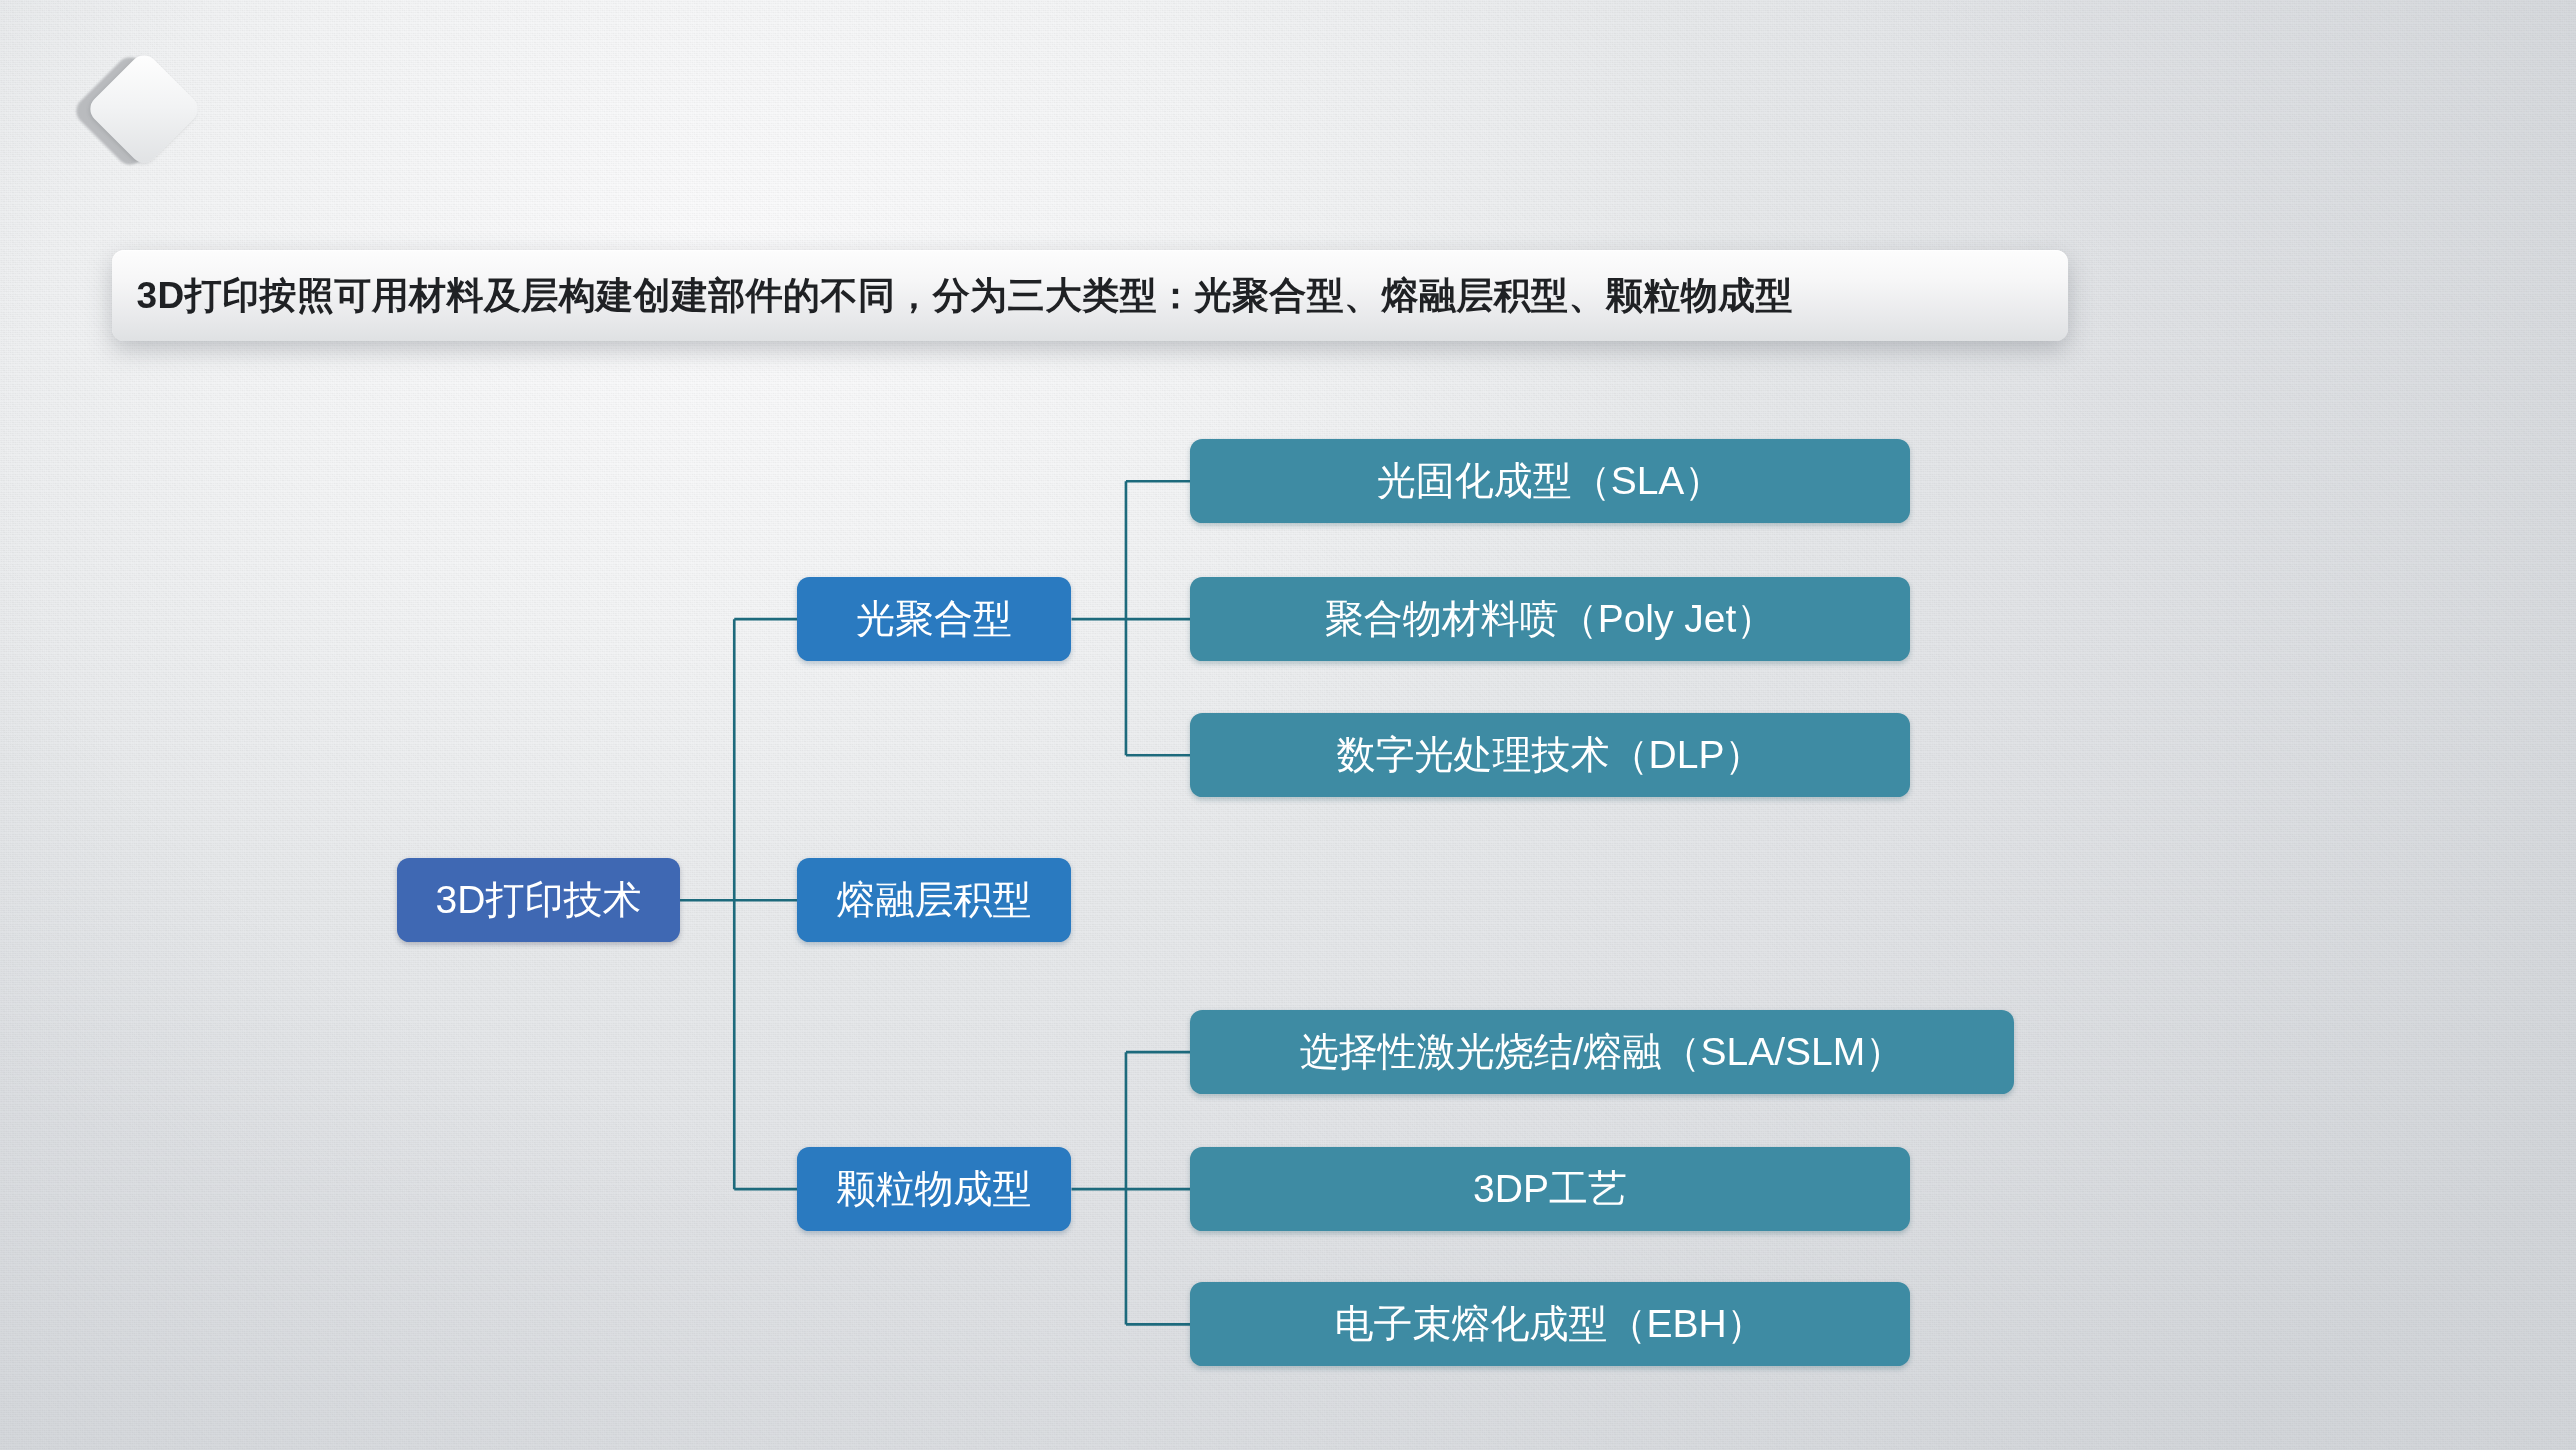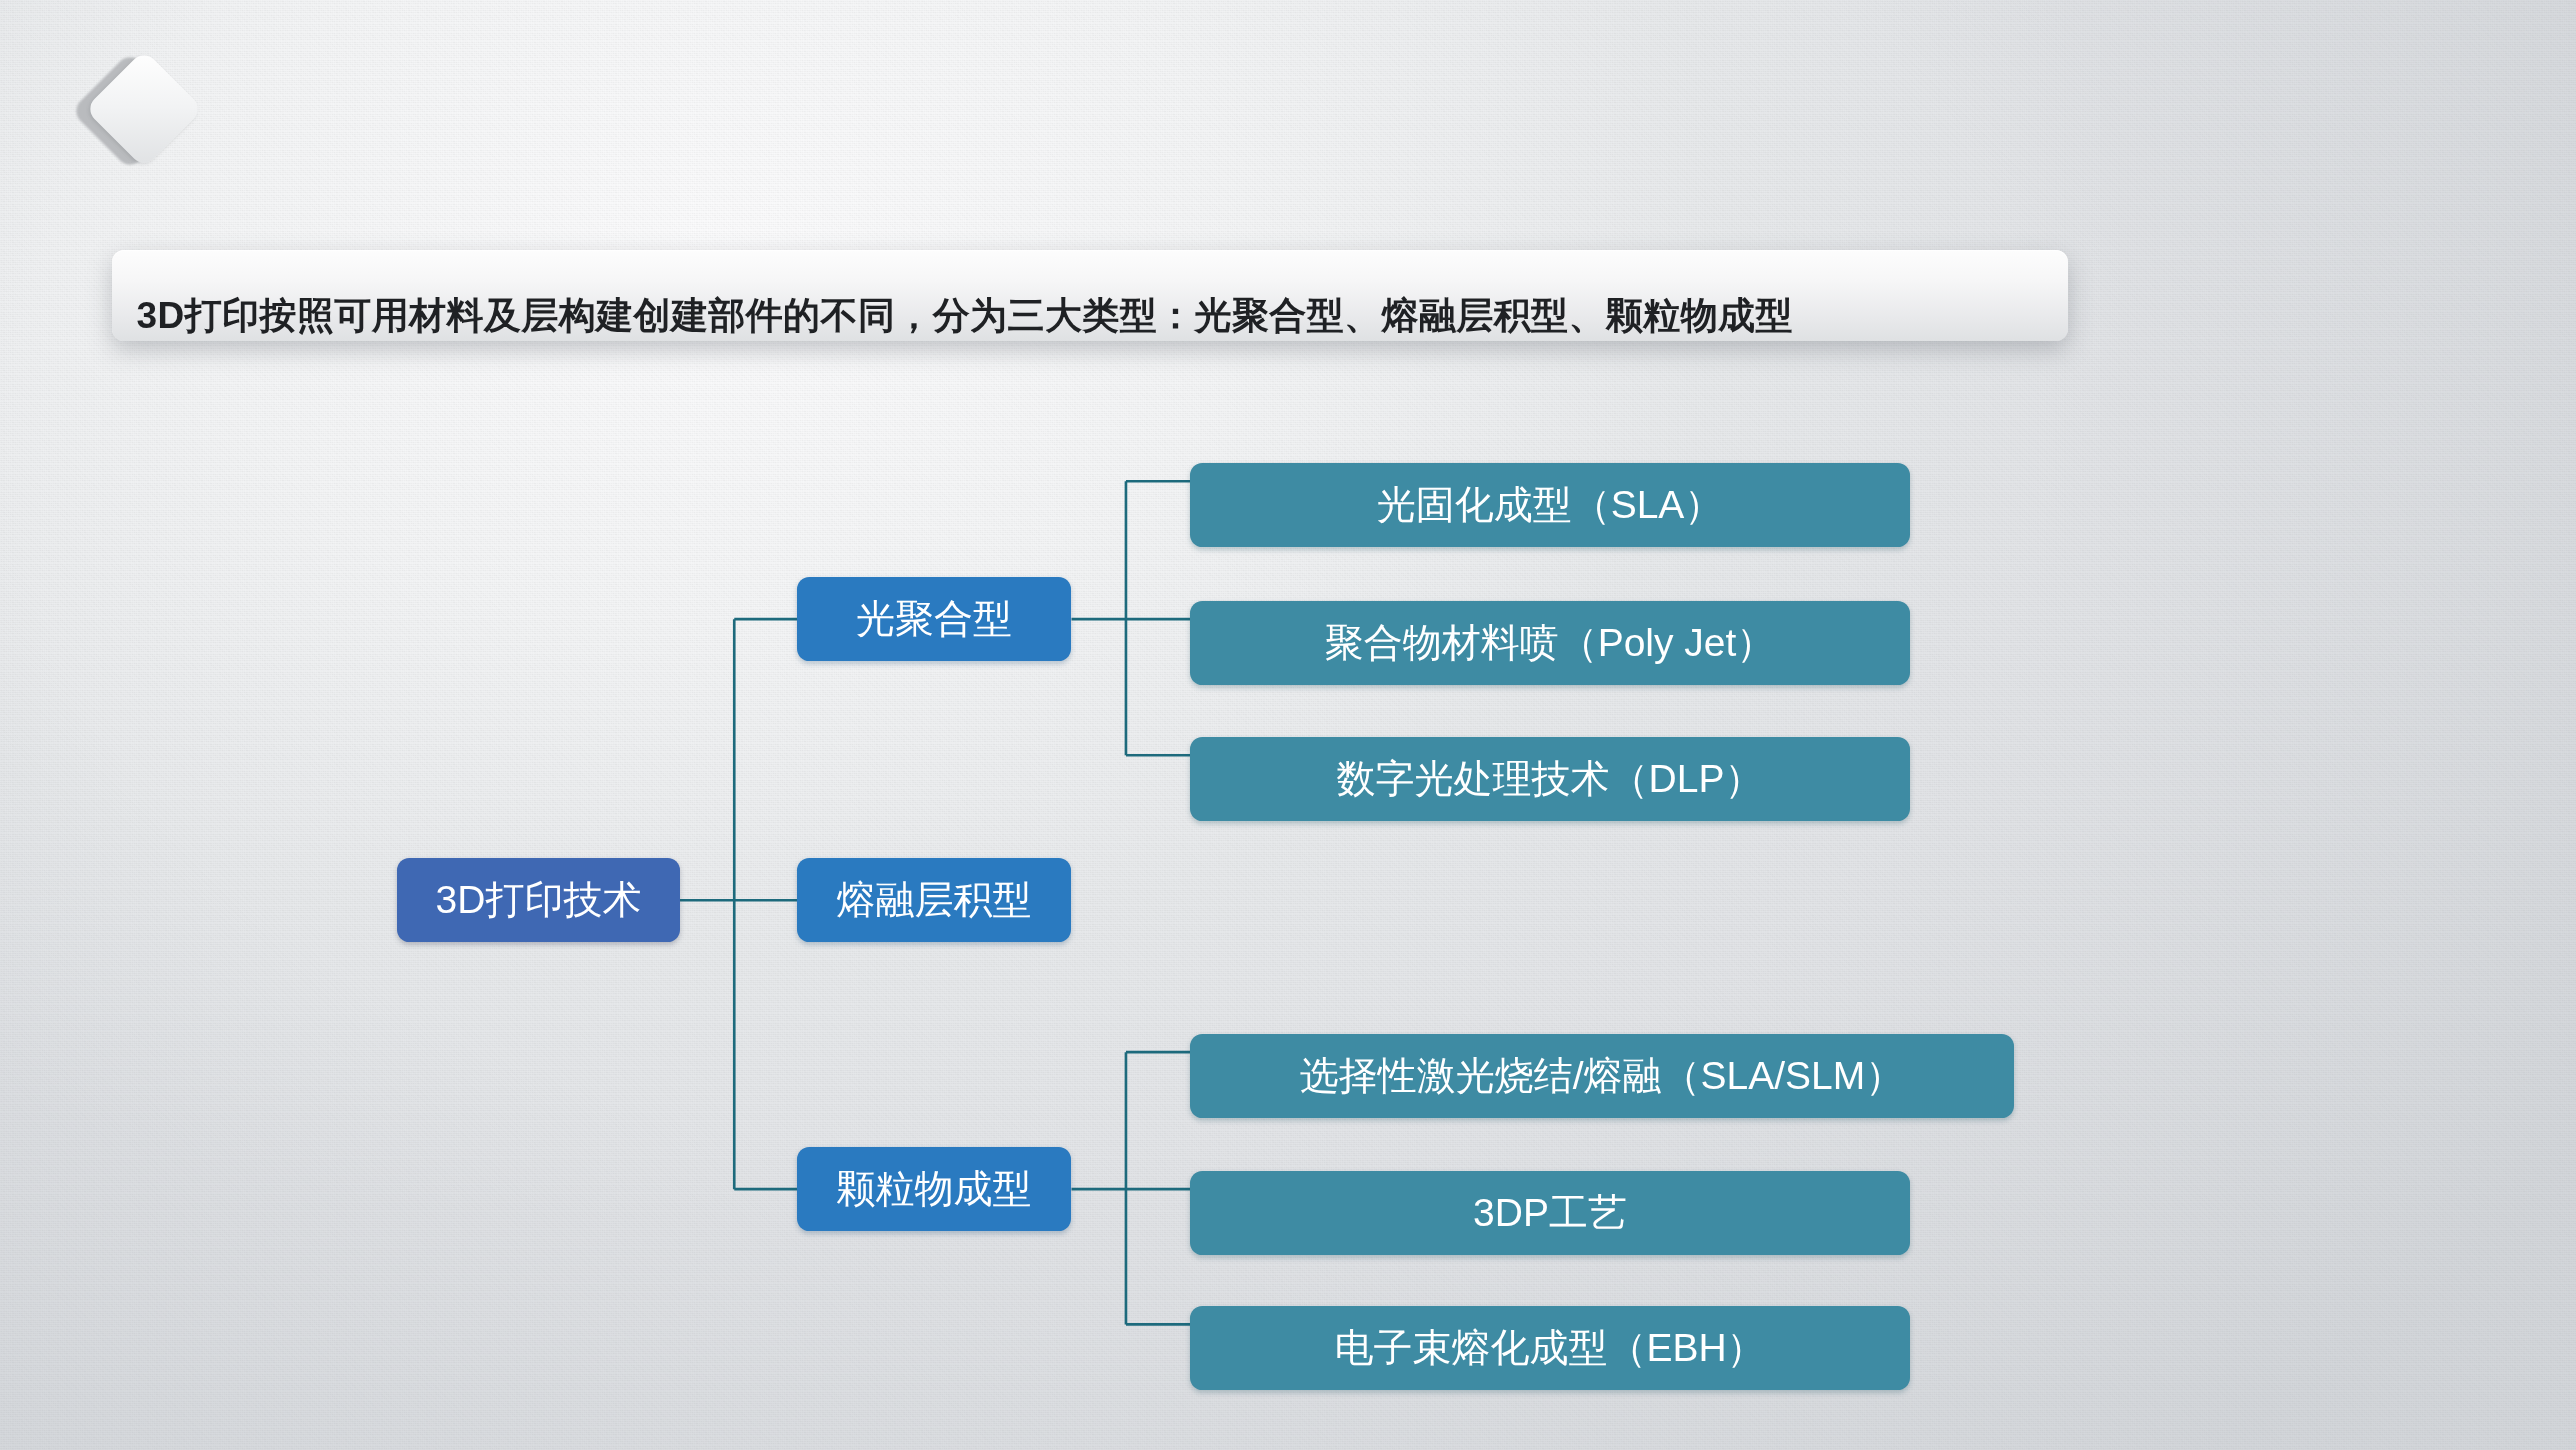--- a/index.html
+++ b/index.html
@@ -81,21 +81,21 @@
   #banner {
     position: absolute;
     left: 112px;
     top: 250px;
     width: 1956px;
     height: 91px;
     border-radius: 12.3px;
     background: linear-gradient(180deg, #fdfdfd 0%, #f6f6f7 34%, #e7e8ea 78%, #dfe1e3 100%);
     box-shadow: 0 8.8px 23px rgba(110,116,124,.38), 0 0.9px 0 rgba(255,255,255,.9) inset;
     display: flex;
-    align-items: flex-end;
+    align-items: center;
   }
   #banner-text {
     padding-left: 24.6px;
     font-size: 37px;
     font-weight: bold;
     color: #1f2124;
     letter-spacing: 0.4px;
     white-space: nowrap;
   }
 
@@ -129,21 +129,20 @@
   }
   .node.lvl2 {
     background: #2a7ac0;
     box-shadow: 0 2.6px 5.3px rgba(40,80,120,.26);
     font-size: 39px;
   }
   .node.lvl3 {
     background: #3e8ba3;
     box-shadow: 0 2.6px 5.3px rgba(40,90,105,.26);
     font-size: 39px;
-    margin-top: 24px;
   }
 </style>
 </head>
 <body>
 
 <div id="slide">
 
   <div id="grain"></div>
   <div id="vignette"></div>
 

